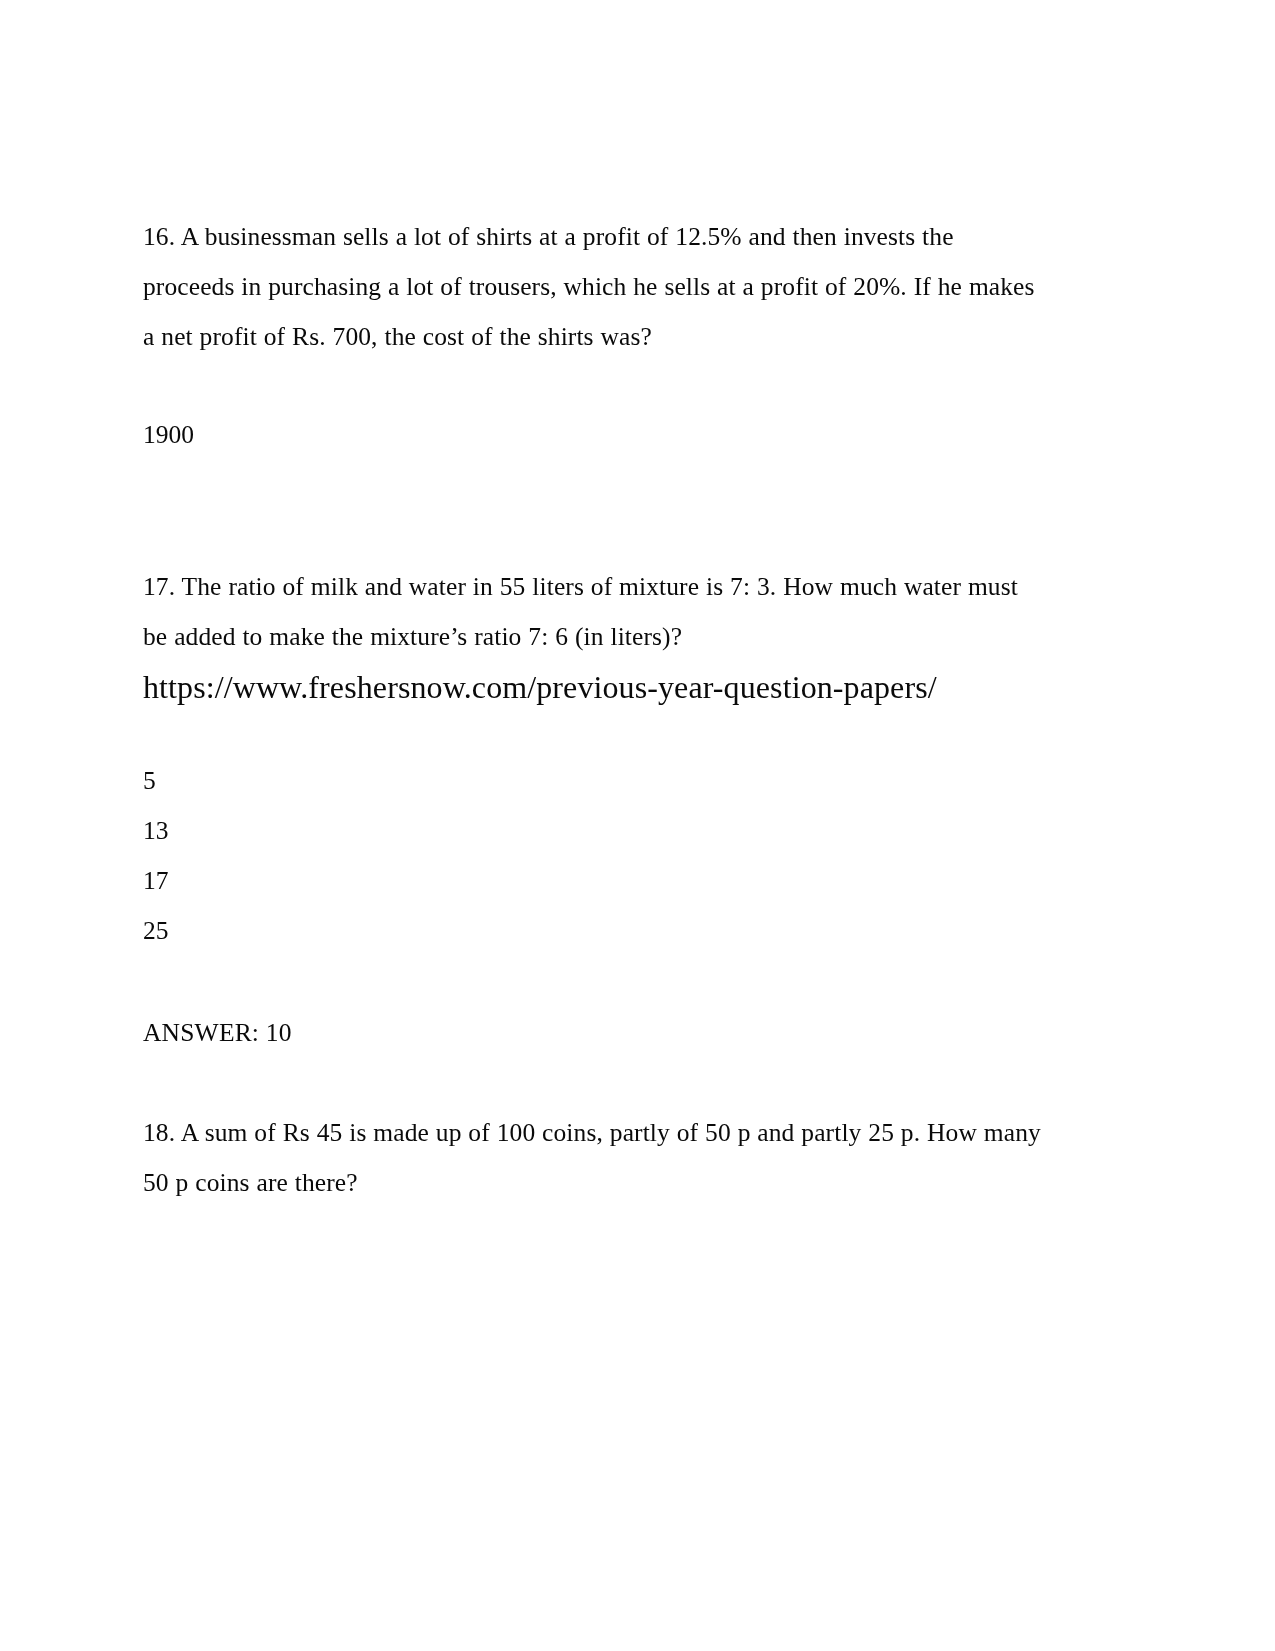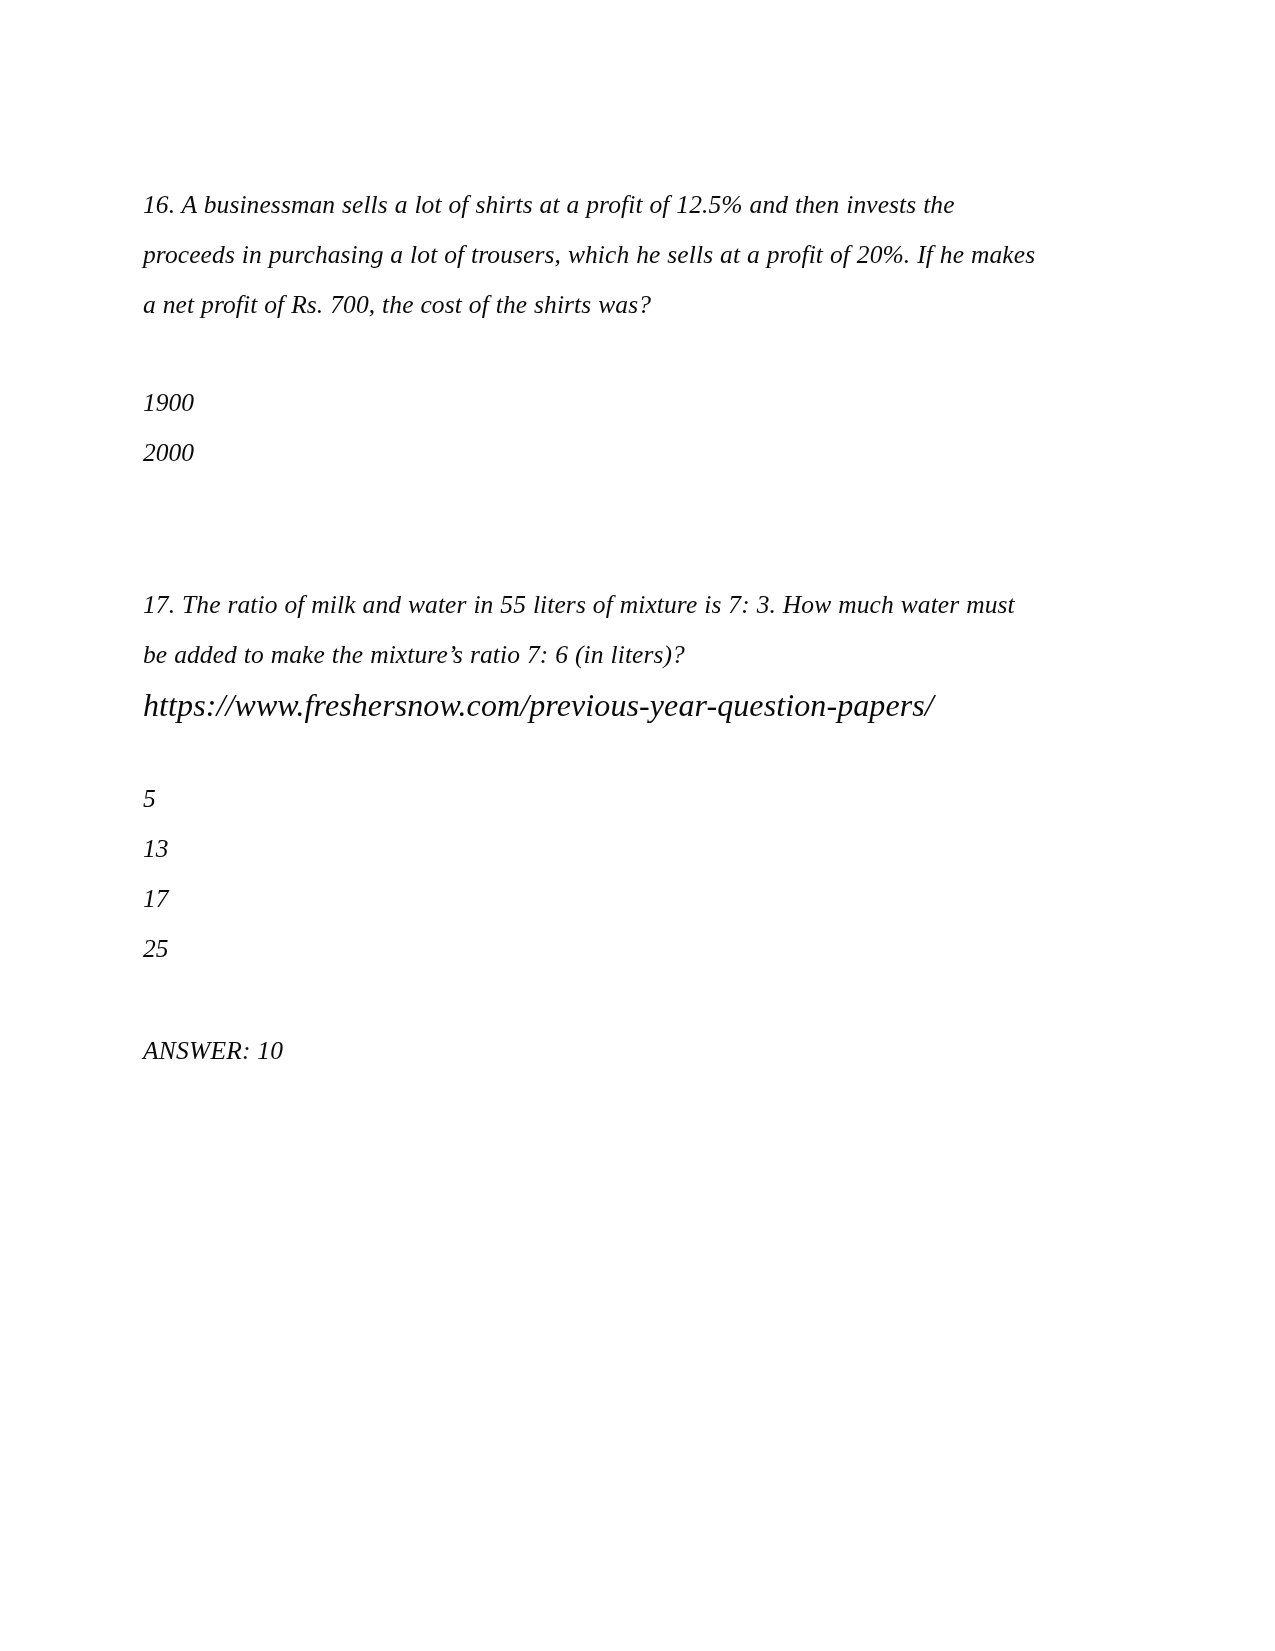--- a/index.html
+++ b/index.html
@@ -13,23 +13,22 @@
     height: 1651px;
     background: #ffffff;
     margin: 0 auto;
     overflow: hidden;
     font-family: "Liberation Serif", "DejaVu Serif", serif;
     color: #0a0a0a;
   }
   .content {
     position: absolute;
     left: 143px;
-    top: 180px;
+    top: 212px;
     width: 900px;
-    font-style: italic;
   }
   .qblock {
     margin: 0 0 0 0;
   }
   .question {
     font-size: 25.5px;
     line-height: 50px;
     text-align: left;
     margin: 0;
     letter-spacing: 0.1px;
@@ -67,21 +66,20 @@
 <body>
 
 <div class="page">
   <div class="content">
 
     <div class="qblock">
       <p class="question">16. A businessman sells a lot of shirts at a profit of 12.5% and then invests the proceeds in purchasing a lot of trousers, which he sells at a profit of 20%. If he makes a net profit of Rs. 700, the cost of the shirts was?</p>
       <div class="gap-sm"></div>
       <ul class="options">
         <li>1900</li>
-        <li>2000</li>
       </ul>
       <div class="gap-md"></div>
     </div>
 
     <div class="gap-lg"></div>
 
     <div class="qblock">
       <p class="question">17. The ratio of milk and water in 55 liters of mixture is 7: 3. How much water must be added to make the mixture’s ratio 7: 6 (in liters)?</p>
       <p class="url-line">https://www.freshersnow.com/previous-year-question-papers/</p>
       <div class="gap-url"></div>
@@ -90,15 +88,18 @@
         <li>13</li>
         <li>17</li>
         <li>25</li>
       </ul>
       <div class="gap-md"></div>
       <p class="answer">ANSWER: 10</p>
     </div>
 
     <div class="gap-lg"></div>
 
+    <div class="qblock">
+      <p class="question">18. A sum of Rs 45 is made up of 100 coins, partly of 50 p and partly 25 p. How many 50 p coins are there?</p>
+    </div>
 
   </div>
 </div>
 
 </body></html>

